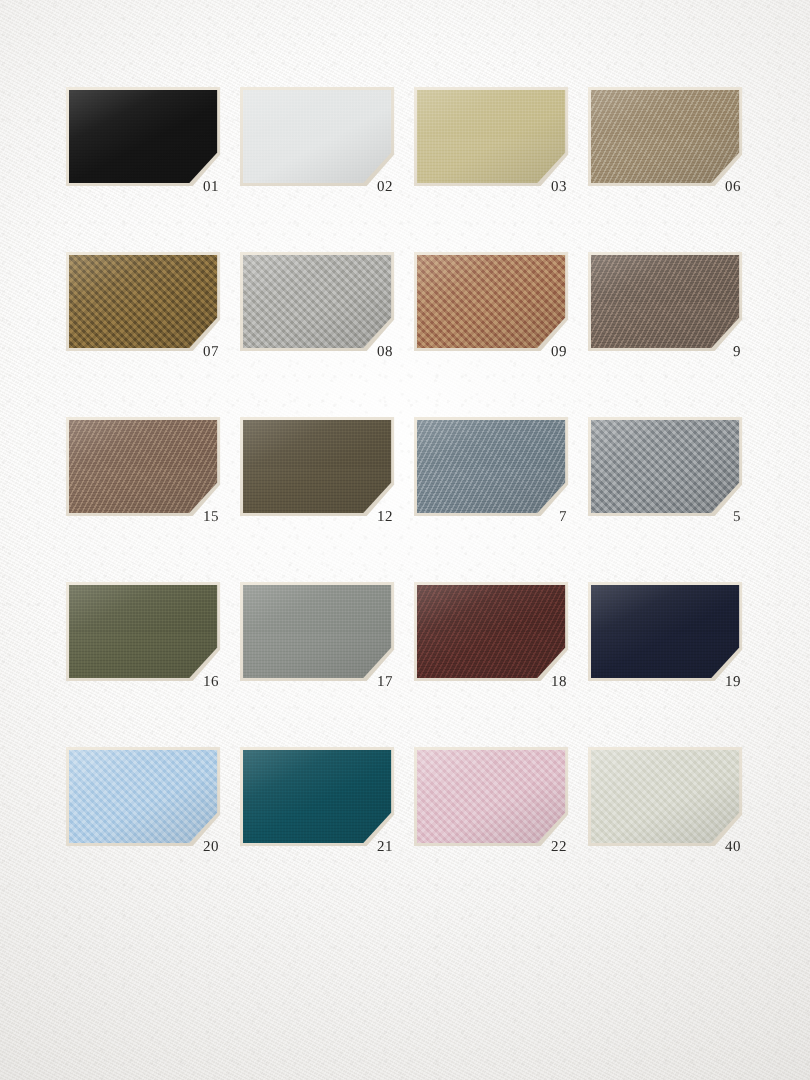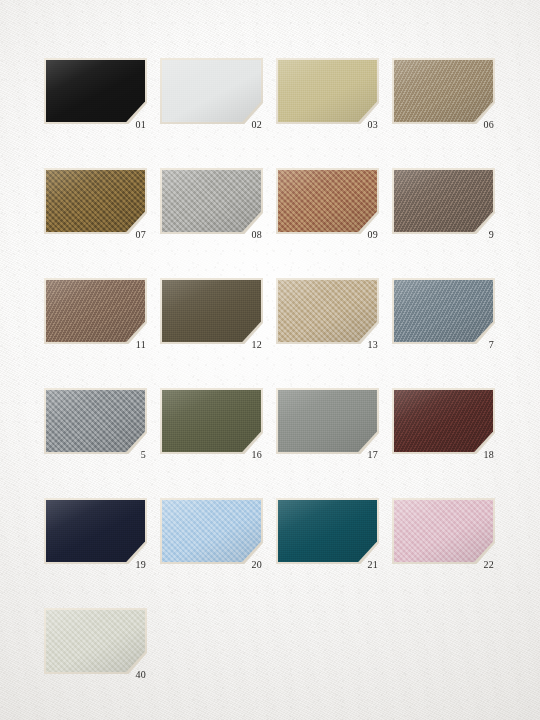--- a/index.html
+++ b/index.html
@@ -223,33 +223,27 @@
       <div class="cell">
         <div class="swatch">
           <div class="fabric w-twill" style="background-color: rgb(124, 108, 96);"></div>
         </div>
         <div class="swatch-number">9</div>
       </div>
       <div class="cell">
         <div class="swatch">
           <div class="fabric w-twill" style="background-color: rgb(139, 114, 96);"></div>
         </div>
-        <div class="swatch-number">11</div>
+        <div class="swatch-number">15</div>
       </div>
       <div class="cell">
         <div class="swatch">
           <div class="fabric w-fine" style="background-color: rgb(93, 85, 65);"></div>
         </div>
         <div class="swatch-number">12</div>
-      </div>
-      <div class="cell">
-        <div class="swatch">
-          <div class="fabric w-basket" style="background-color: rgb(195, 178, 149);"></div>
-        </div>
-        <div class="swatch-number">13</div>
       </div>
       <div class="cell">
         <div class="swatch">
           <div class="fabric w-twill" style="background-color: rgb(126, 140, 149);"></div>
         </div>
         <div class="swatch-number">7</div>
       </div>
       <div class="cell">
         <div class="swatch">
           <div class="fabric w-basket" style="background-color: rgb(141, 146, 150);"></div>

